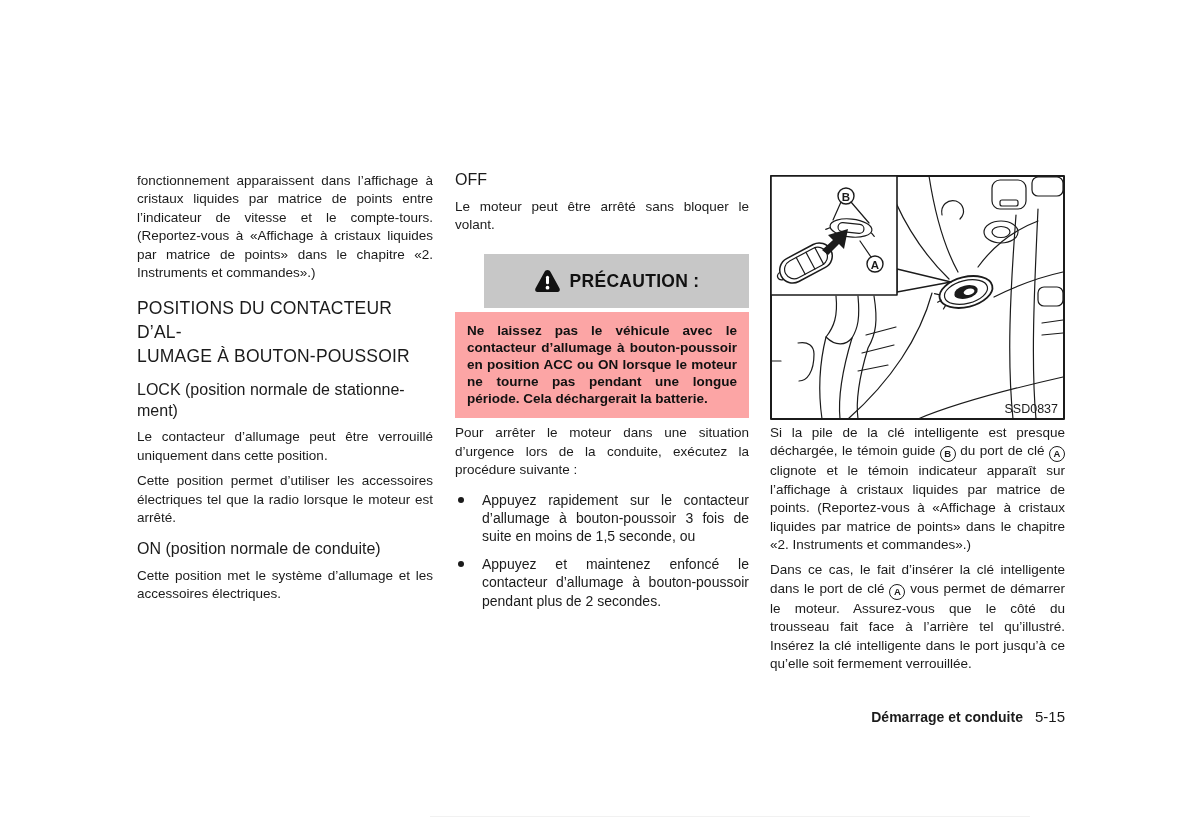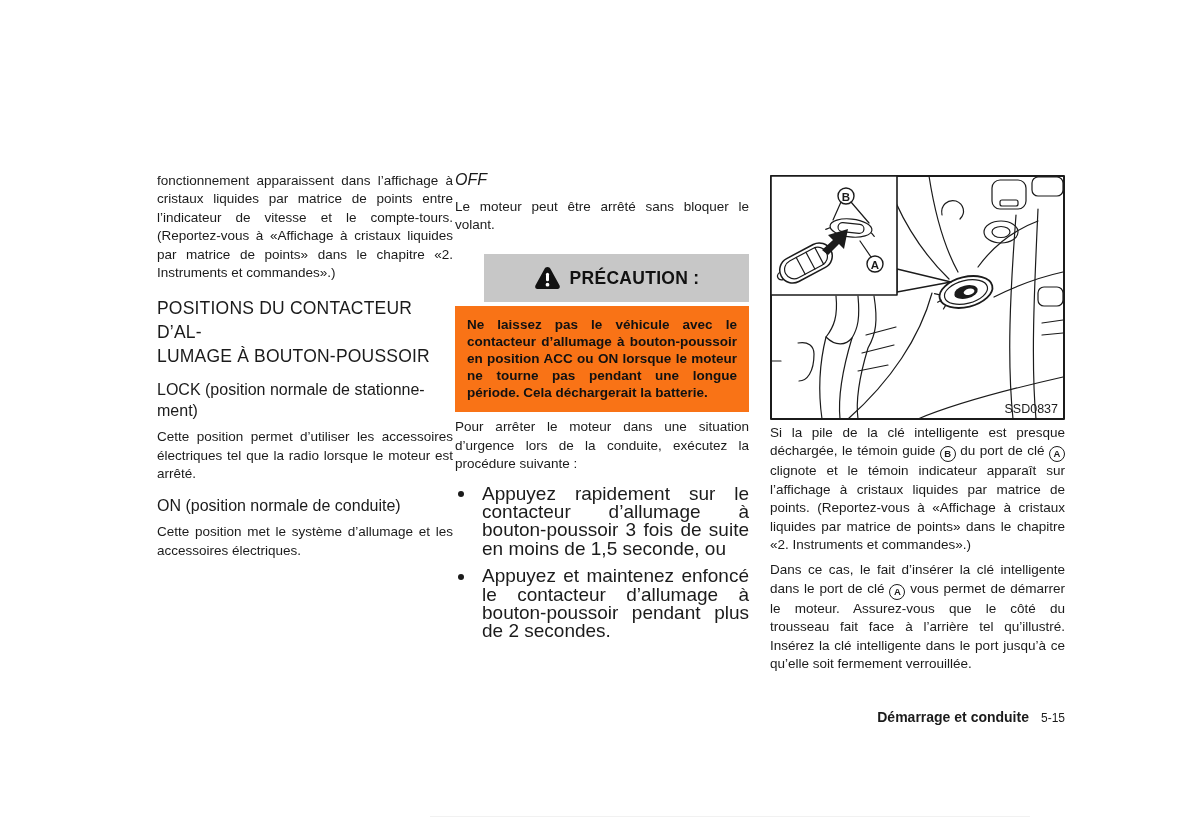--- a/index.html
+++ b/index.html
@@ -1,97 +1,98 @@
 <!DOCTYPE html>
 <html><head>
 <meta charset="utf-8">
 <style>
   html,body{margin:0;padding:0;background:#ffffff;}
   .page{
     position:relative;width:1200px;height:830px;background:#ffffff;overflow:hidden;
     font-family:"Liberation Sans","DejaVu Sans",sans-serif;color:#1b1b1b;
   }
   .col{position:absolute;width:296px;}
-  .col1{left:137px;top:172px;margin-left:20px;}
+  .col1{left:137px;top:172px;}
   .col2{left:455px;top:170px;width:294px;}
   .col3{left:770px;top:175px;width:295px;}
   p.body{
     font-size:13.5px;line-height:18.4px;margin:0 0 7px 0;text-align:justify;
   }
   .section-heading{
     font-size:17.5px;line-height:24px;font-weight:400;letter-spacing:.2px;
     margin:14px 0 6px 0;white-space:pre-line;
   }
   .sub-heading{
     font-size:16px;line-height:20.5px;font-weight:400;
     margin:12px 0 7px 0;white-space:pre-line;
   }
-  .first{margin-top:0;font-style:italic;}
+  .first{margin-top:0;}
   
   .caution{margin:20px 0 6px 0;}
   .caution-header{
-    height:48px;display:flex;align-items:center;justify-content:center;gap:9px;margin-left:29px;
+    height:54px;display:flex;align-items:center;justify-content:center;gap:9px;margin-left:29px;
   }
   .caution-title{font-size:17.5px;font-weight:700;letter-spacing:.3px;color:#111;}
   .caution-gap{height:4px;background:#ffffff;}
   .caution-body{
     padding:10px 12px 11px 12px;font-size:13.5px;line-height:17px;font-weight:700;
     text-align:justify;color:#111;
   }
   
   .bullets{list-style:none;margin:11px 0 0 0;padding:0;}
   .bullets li{position:relative;padding-left:27px;margin:0 0 9px 0;
-    font-size:19px;line-height:18.4px;text-align:justify;}
+    font-size:14px;line-height:18.4px;text-align:justify;}
   .bullet-dot{position:absolute;left:3px;top:6.5px;width:6px;height:6px;border-radius:50%;
     background:#1b1b1b;}
   
   .figure{margin:0;}
   
   .circ{
     display:inline-block;width:14px;height:14px;border:1.3px solid #1b1b1b;border-radius:50%;
     font-size:9.5px;line-height:14px;font-weight:700;text-align:center;vertical-align:-2px;
   }
   
   .page-footer{position:absolute;top:708px;right:135px;white-space:nowrap;}
   .footer-section{font-size:14px;font-weight:700;}
-  .footer-page{font-size:12px;font-weight:400;margin-left:12px;}
+  .footer-page{font-size:15px;font-weight:400;margin-left:12px;}
   .bottom-rule{position:absolute;left:430px;top:816px;width:600px;height:1px;background:#f1f1f1;}
   svg text{font-family:"Liberation Sans","DejaVu Sans",sans-serif;}
 </style>
 </head>
 <body>
 
 <div class="page">
 
   <div class="col col1">
     <p class="body">fonctionnement apparaissent dans l’affichage à cristaux liquides par matrice de points entre l’indicateur de vitesse et le compte-tours. (Reportez-vous à «Affichage à cristaux liquides par matrice de points» dans le chapitre «2. Instruments et commandes».)</p>
     <h2 class="section-heading">POSITIONS DU CONTACTEUR D’AL-
 LUMAGE À BOUTON-POUSSOIR</h2>
     <h3 class="sub-heading">LOCK (position normale de stationne-
 ment)</h3>
+    <p class="body">Le contacteur d’allumage peut être verrouillé uniquement dans cette position.</p>
     <p class="body">Cette position permet d’utiliser les accessoires électriques tel que la radio lorsque le moteur est arrêté.</p>
     <h3 class="sub-heading">ON (position normale de conduite)</h3>
     <p class="body">Cette position met le système d’allumage et les accessoires électriques.</p>
   </div>
 
   <div class="col col2">
     <h3 class="sub-heading first">OFF</h3>
     <p class="body">Le moteur peut être arrêté sans bloquer le volant.</p>
 
     <div class="caution">
       <div class="caution-header" style="background:#c7c7c7">
         <svg width="27" height="24" viewBox="0 0 30 27" aria-hidden="true">
           <path d="M15 1.2 C16.6 1.2 17.8 2.1 18.6 3.6 L28.3 21.3 C29.7 23.9 28.4 26 25.4 26 L4.6 26 C1.6 26 0.3 23.9 1.7 21.3 L11.4 3.6 C12.2 2.1 13.4 1.2 15 1.2 Z" fill="#111111"></path>
           <rect x="13.3" y="7.6" width="3.4" height="9.6" rx="1.7" fill="#ffffff"></rect>
           <circle cx="15" cy="21" r="2.1" fill="#ffffff"></circle>
         </svg>
         <span class="caution-title">PRÉCAUTION :</span>
       </div>
       <div class="caution-gap"></div>
-      <div class="caution-body" style="background:#f97316">Ne laissez pas le véhicule avec le contacteur d’allumage à bouton-poussoir en position ACC ou ON lorsque le moteur ne tourne pas pendant une longue période. Cela déchargerait la batterie.</div>
+      <div class="caution-body" style="background:#fca5a5">Ne laissez pas le véhicule avec le contacteur d’allumage à bouton-poussoir en position ACC ou ON lorsque le moteur ne tourne pas pendant une longue période. Cela déchargerait la batterie.</div>
     </div>
 
     <p class="body">Pour arrêter le moteur dans une situation d’urgence lors de la conduite, exécutez la procédure suivante :</p>
     <ul class="bullets">
       <li>
         <span class="bullet-dot"></span>
         <span>Appuyez rapidement sur le contacteur d’allumage à bouton-poussoir 3 fois de suite en moins de 1,5 seconde, ou</span>
       </li>
       <li>
         <span class="bullet-dot"></span>

